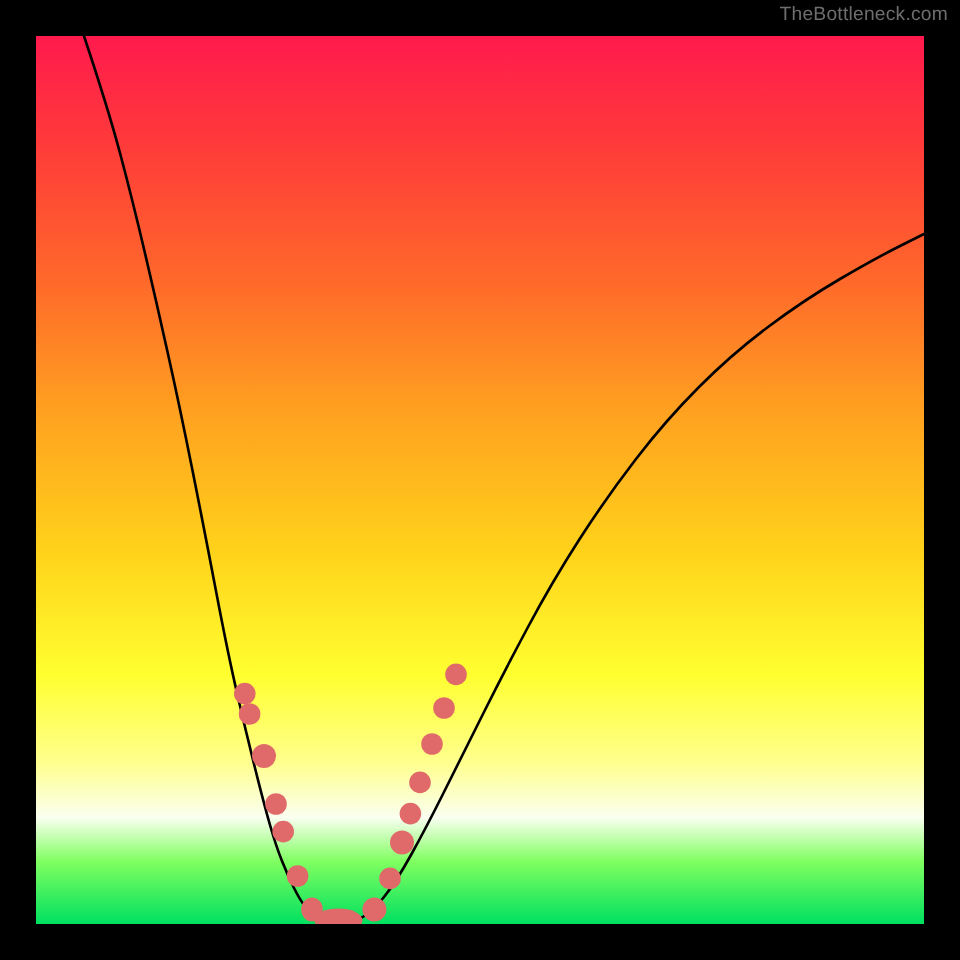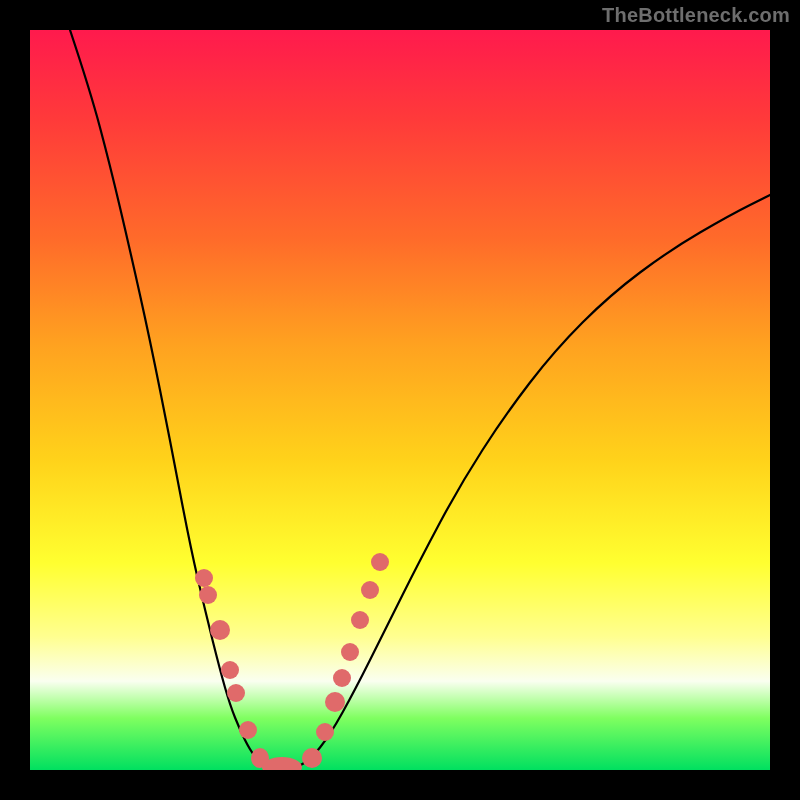--- a/index.html
+++ b/index.html
@@ -34,22 +34,22 @@
       #fafff0 88%,
       #7fff60 93%,
       #00e060 100%
     );
   }
   .watermark {
     position: absolute;
     top: 4px;
     right: 10px;
     color: #6e6e6e;
-    font-size: 20px;
-    font-weight: 700;
+    font-size: 16px;
+    font-weight: 400;
     letter-spacing: 0.2px;
     user-select: none;
   }
   svg.curve {
     position: absolute;
     left: 0; top: 0;
     width: 740px;
     height: 740px;
   }
   .curve-path {

